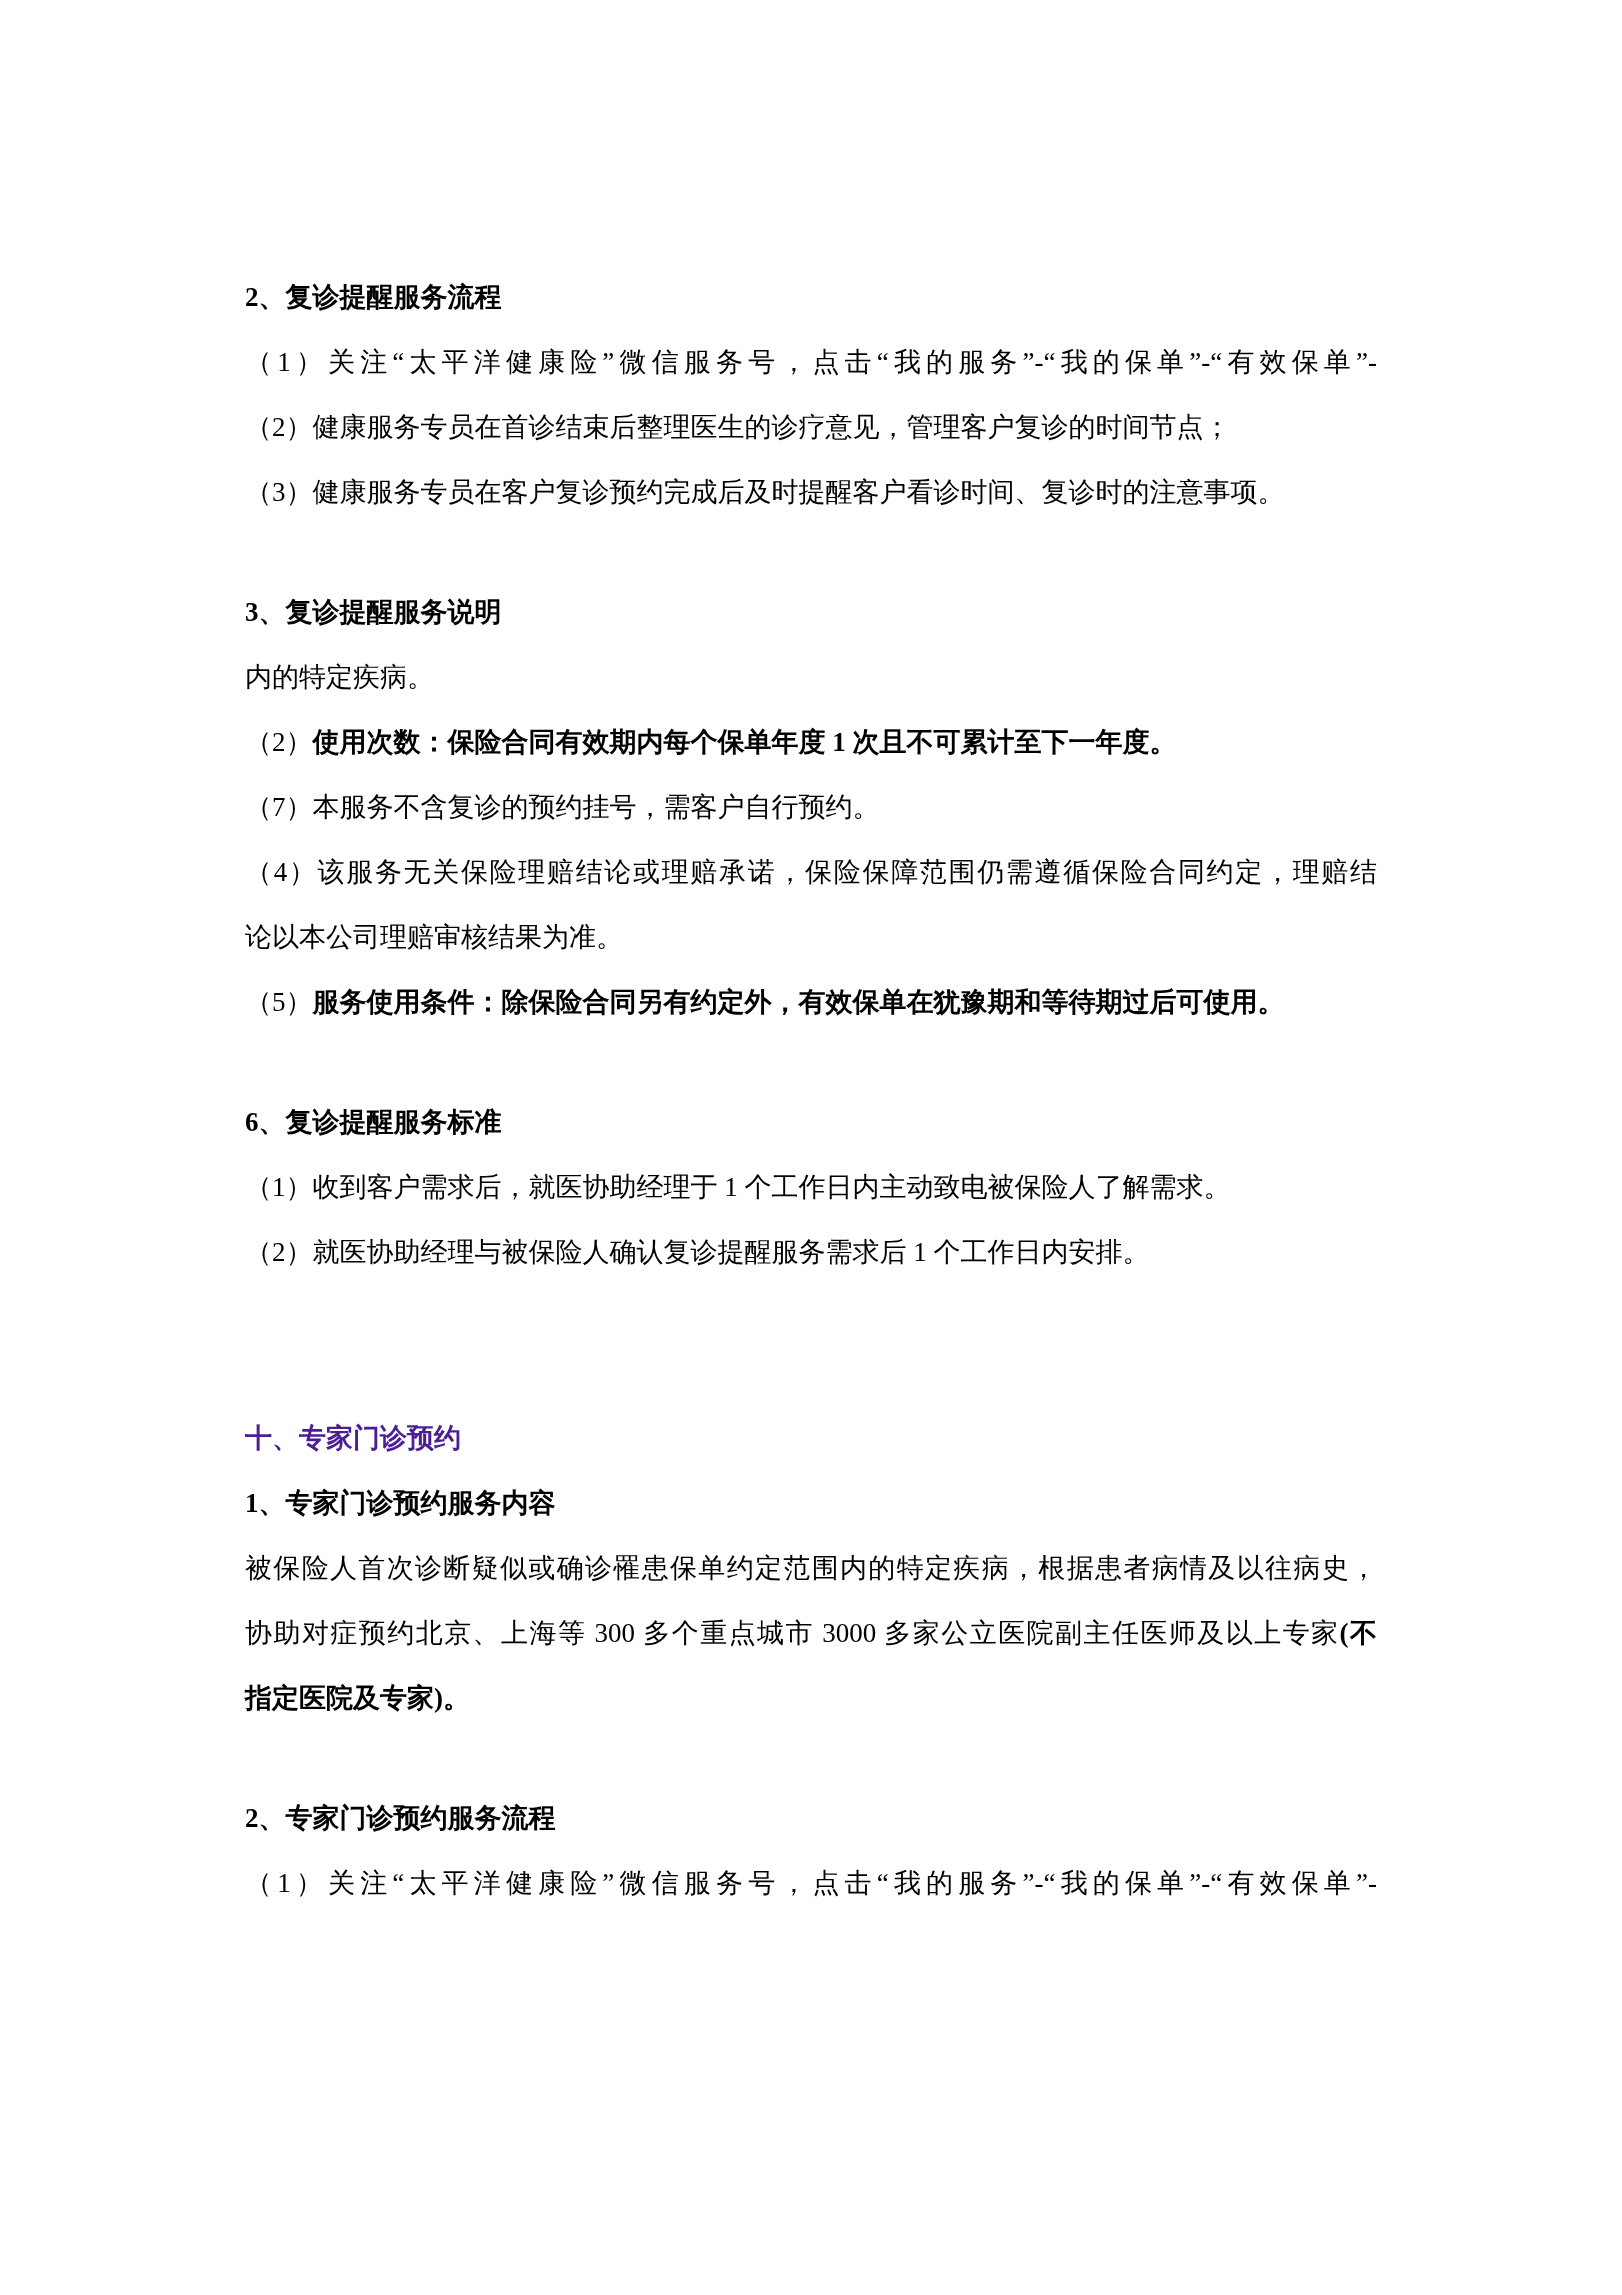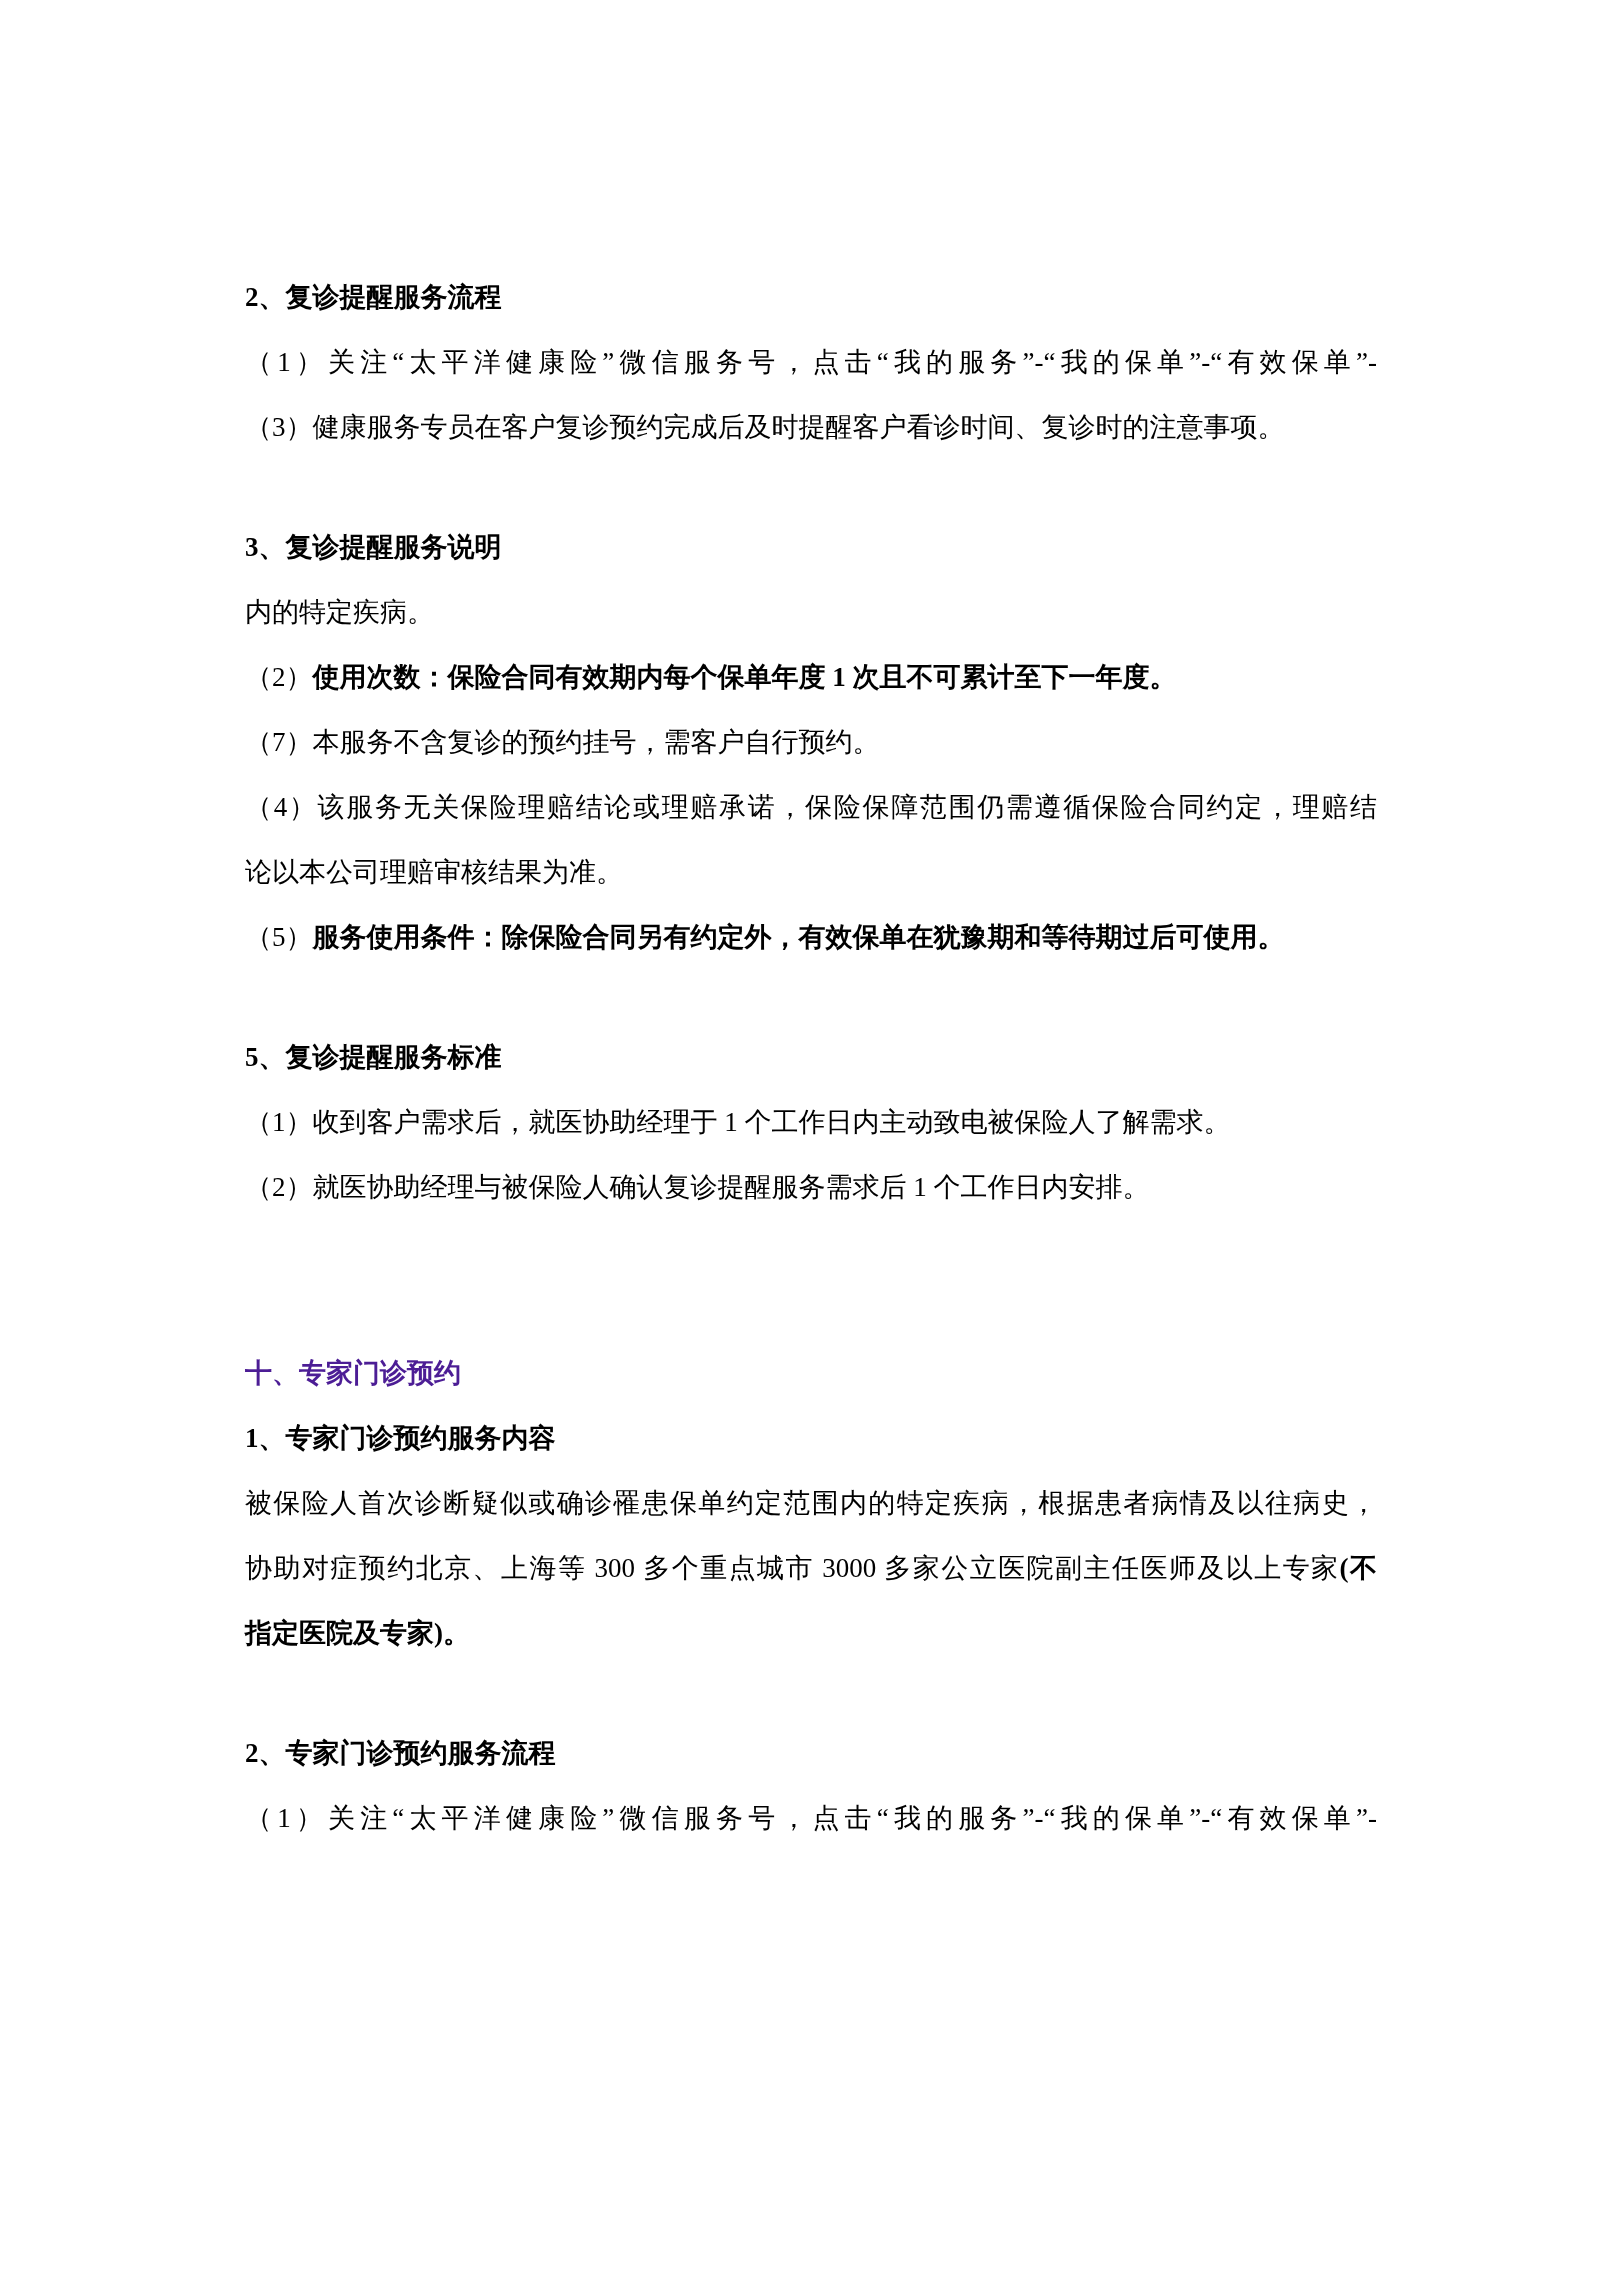--- a/index.html
+++ b/index.html
@@ -43,32 +43,33 @@
 </style>
 </head>
 <body>
 
 <div class="page">
   <div class="content">
 
     <div class="ln heading"><span>2、复诊提醒服务流程</span></div>
 
     <div class="ln just"><span>（1）关注“太平洋健康险”微信服务号，点击“我的服务”-“我的保单”-“有效保单”-</span></div>
+    <div class="ln"><span>（2）健康服务专员在首诊结束后整理医生的诊疗意见，管理客户复诊的时间节点；</span></div>
     <div class="ln"><span>（3）健康服务专员在客户复诊预约完成后及时提醒客户看诊时间、复诊时的注意事项。</span></div>
 
     <div class="ln heading gap-m"><span>3、复诊提醒服务说明</span></div>
 
     <div class="ln"><span>内的特定疾病。</span></div>
     <div class="ln"><span>（2）</span><span class="bold">使用次数：保险合同有效期内每个保单年度 1 次且不可累计至下一年度。</span></div>
     <div class="ln"><span>（7）本服务不含复诊的预约挂号，需客户自行预约。</span></div>
     <div class="ln just"><span>（4）该服务无关保险理赔结论或理赔承诺，保险保障范围仍需遵循保险合同约定，理赔结</span></div>
     <div class="ln"><span>论以本公司理赔审核结果为准。</span></div>
     <div class="ln"><span>（5）</span><span class="bold">服务使用条件：除保险合同另有约定外，有效保单在犹豫期和等待期过后可使用。</span></div>
 
-    <div class="ln heading gap-m"><span>5、复诊提醒服务标准</span></div>
+    <div class="ln heading gap-m"><span>6、复诊提醒服务标准</span></div>
 
     <div class="ln"><span>（1）收到客户需求后，就医协助经理于 1 个工作日内主动致电被保险人了解需求。</span></div>
     <div class="ln"><span>（2）就医协助经理与被保险人确认复诊提醒服务需求后 1 个工作日内安排。</span></div>
 
     <div class="ln heading blue gap-xl" style="color: #4c1d95;"><span>十、专家门诊预约</span></div>
 
     <div class="ln heading"><span>1、专家门诊预约服务内容</span></div>
 
     <div class="ln just"><span>被保险人首次诊断疑似或确诊罹患保单约定范围内的特定疾病，根据患者病情及以往病史，</span></div>
     <div class="ln just"><span>协助对症预约北京、上海等 300 多个重点城市 3000 多家公立医院副主任医师及以上专家</span><span class="bold">(不</span></div>

